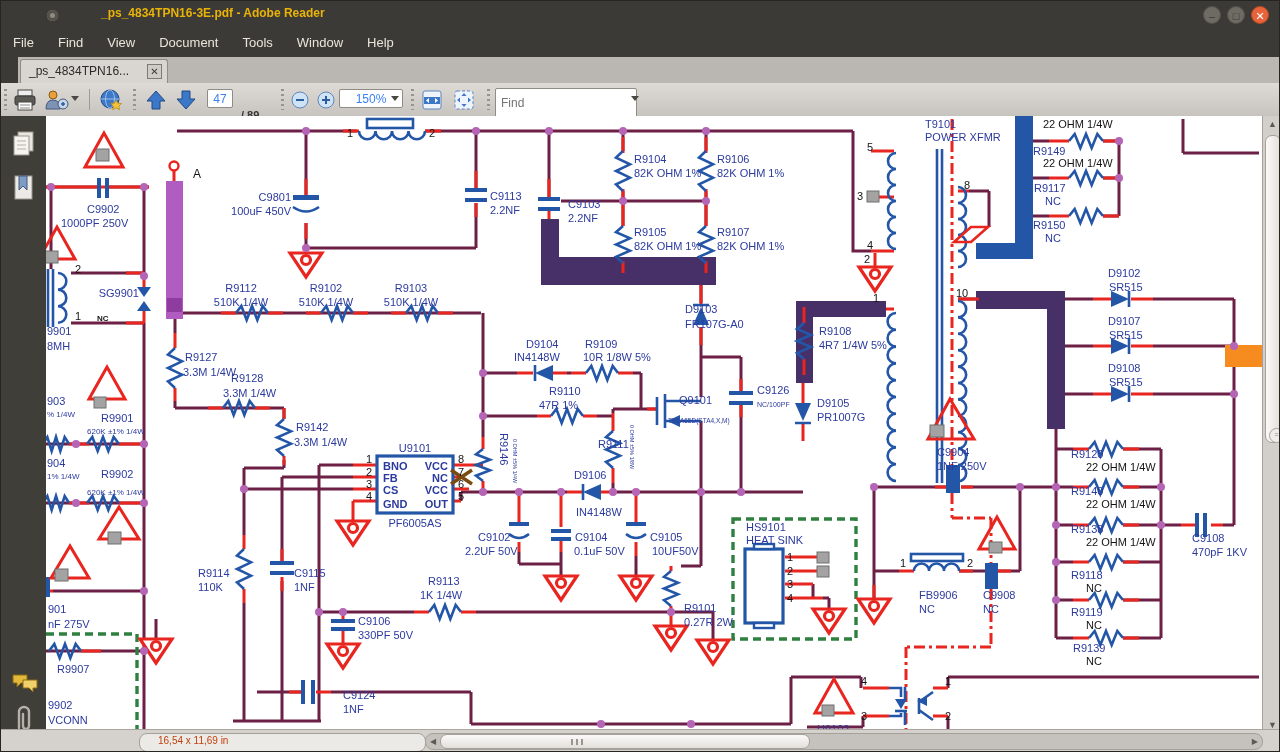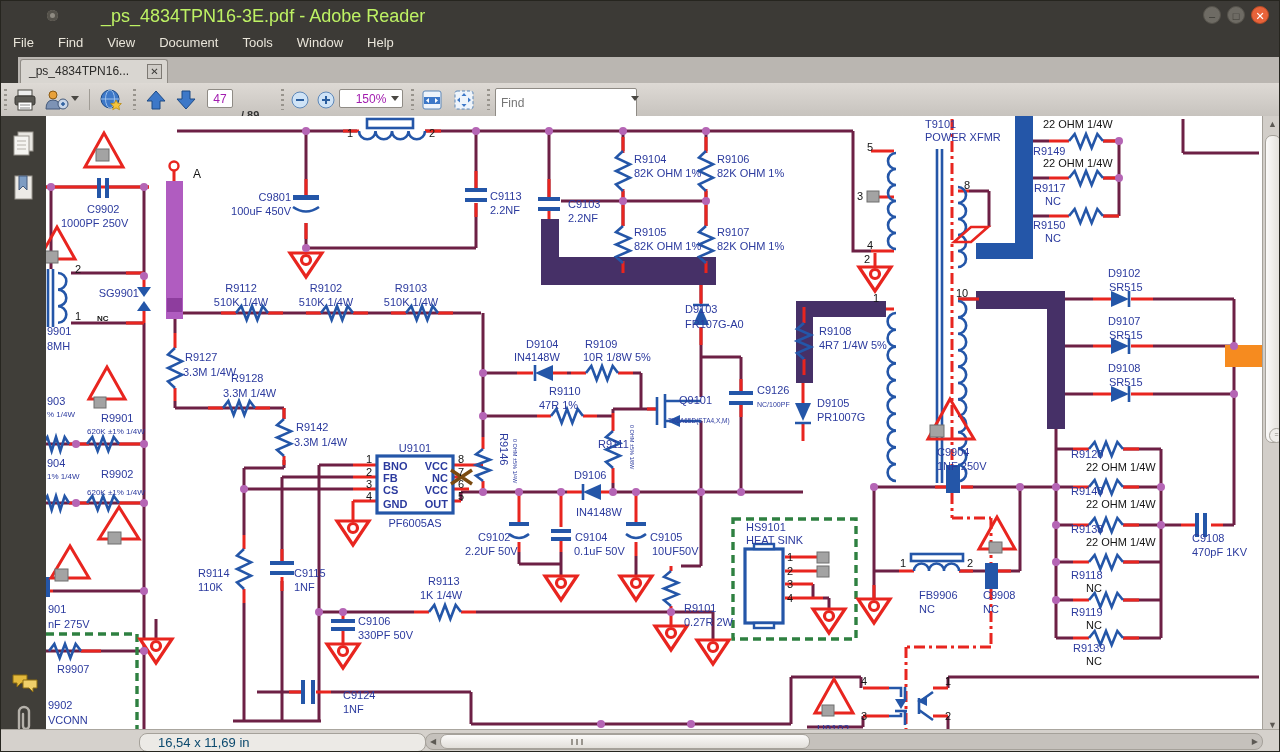--- a/index.html
+++ b/index.html
@@ -3,21 +3,21 @@
 <meta charset="utf-8">
 <style>
   html,body{margin:0;padding:0;background:#555;}
   #app{position:relative;width:1280px;height:752px;overflow:hidden;
        font-family:"Liberation Sans",sans-serif;background:#3c3a36;
        border:1px solid #26251f;box-sizing:border-box;}
   
   #titlebar{position:absolute;left:0;top:0;width:1280px;height:28px;background:#3c3a36;}
   #app-dot{position:absolute;left:46px;top:9px;width:11px;height:11px;border-radius:50%;
            background:#8f8b82;box-shadow:inset 0 0 0 3px #55524b;}
-  #title-text{position:absolute;left:100px;top:5px;color:#bef264;font-size:18px;font-weight:normal;}
+  #title-text{position:absolute;left:100px;top:5px;color:#eab308;font-size:12px;font-weight:bold;}
   .winbtn{position:absolute;top:5px;width:18px;height:18px;border-radius:50%;
           background:#6e6b64;border:1px solid #55524b;color:#3a3833;font-size:11px;
           line-height:16px;text-align:center;box-sizing:border-box;}
   #btn-min{right:60px;}  #btn-max{right:36px;}
   #btn-close{right:12px;background:#e8633a;border-color:#b34a26;color:#fff;}
   .winbtn .glyph{display:block;margin-top:1px;}
   #menubar{position:absolute;left:0;top:28px;width:1280px;height:28px;background:#3c3a36;}
   #menubar span{display:inline-block;padding:6px 12px 0 12px;color:#e9e5da;font-size:13px;cursor:default;}
   
   #tabstrip{position:absolute;left:17px;top:56px;width:1280px;height:26px;background:#bab6b1;
@@ -28,21 +28,21 @@
   #tab-close{position:absolute;right:5px;top:4px;width:15px;height:15px;border:1px solid #7d7973;
              background:#cfccc7;font-size:10px;line-height:13px;text-align:center;color:#3a3936;box-sizing:border-box;}
   
   #toolbar{position:absolute;left:0;top:82px;width:1280px;height:33px;
            background:linear-gradient(#dedad5,#c7c3be);border-bottom:1px solid #8f8b85;}
   .grip{position:absolute;top:6px;width:3px;height:21px;
         background-image:repeating-linear-gradient(to bottom,#98948d 0 2px,transparent 2px 5px);}
   .tbtn{position:absolute;top:4px;height:25px;display:flex;align-items:center;justify-content:center;}
   .tsep{position:absolute;top:6px;width:1px;height:21px;background:#a09c95;}
   .tbox{position:absolute;top:6px;height:19px;background:#fff;border:1px solid #8f8b85;
-        border-radius:2px;font-size:12px;color:#a21caf;text-align:center;box-sizing:border-box;padding-top:2px;}
+        border-radius:2px;font-size:12px;color:#3b82f6;text-align:center;box-sizing:border-box;padding-top:2px;}
   .tlabel{position:absolute;top:26px;font-size:11px;color:#333;font-weight:bold;}
   .drop{position:absolute;top:13px;width:0;height:0;border-left:4px solid transparent;
         border-right:4px solid transparent;border-top:5px solid #4a4843;}
   #find-input{position:absolute;left:494px;top:5px;width:130px;height:20px;border:1px solid #8f8b85;
               border-radius:2px;font-size:12px;padding:4px 5px;color:#333;font-family:"Liberation Sans",sans-serif;}
   
   #sidebar{position:absolute;left:0;top:115px;width:45px;height:613px;background:#403e39;}
   .side-icon{position:absolute;left:10px;width:26px;height:28px;}
   
   #canvas{position:absolute;left:45px;top:115px;width:1235px;height:613px;background:#fff;}
@@ -51,21 +51,21 @@
   #vscroll{position:absolute;left:1261px;top:115px;width:19px;height:622px;background:#d2cec9;
            border-left:1px solid #a5a19a;box-sizing:border-box;}
   #vthumb{position:absolute;left:2px;top:19px;width:14px;height:306px;background:linear-gradient(to right,#fbfaf9,#e2dfda);
           border:1px solid #a5a19a;border-radius:7px;}
   #vgrip{position:absolute;left:3px;top:292px;width:13px;height:13px;border:1px solid #a5a19a;border-radius:50%;
          background:#efedea;font-size:7px;color:#8a867f;text-align:center;line-height:11px;}
   .sarrow{position:absolute;font-size:9px;color:#5c5954;width:19px;text-align:center;}
   #statusbar{position:absolute;left:0;top:728px;width:1280px;height:24px;background:#d5d1cc;border-top:1px solid #aaa69f;}
   #size-panel{position:absolute;left:138px;top:3px;width:285px;height:17px;background:#eceae6;
               border:1px solid #a5a19a;border-radius:8px;}
-  #size-label{position:absolute;left:18px;top:1px;font-size:13px;color:#0c4a6e;}
+  #size-label{position:absolute;left:18px;top:1px;font-size:10px;color:#c2410c;}
   #hscroll{position:absolute;left:424px;top:3px;width:838px;height:17px;background:#c5c1bc;
            border:1px solid #a5a19a;border-radius:8px;box-sizing:border-box;}
   #hthumb{position:absolute;left:14px;top:0px;width:370px;height:15px;background:linear-gradient(#fbfaf9,#e2dfda);
           border:1px solid #a5a19a;border-radius:7px;box-sizing:border-box;}
   #hgrip{position:absolute;left:130px;top:4px;width:14px;height:6px;
          background-image:repeating-linear-gradient(to right,#9a968f 0 2px,transparent 2px 5px);}
   .harrow{position:absolute;top:3px;font-size:8px;color:#5c5954;}
   
   .wire{stroke:#6d2045;stroke-width:3;fill:none;}
   .red{stroke:#e8251f;stroke-width:3;fill:none;}

